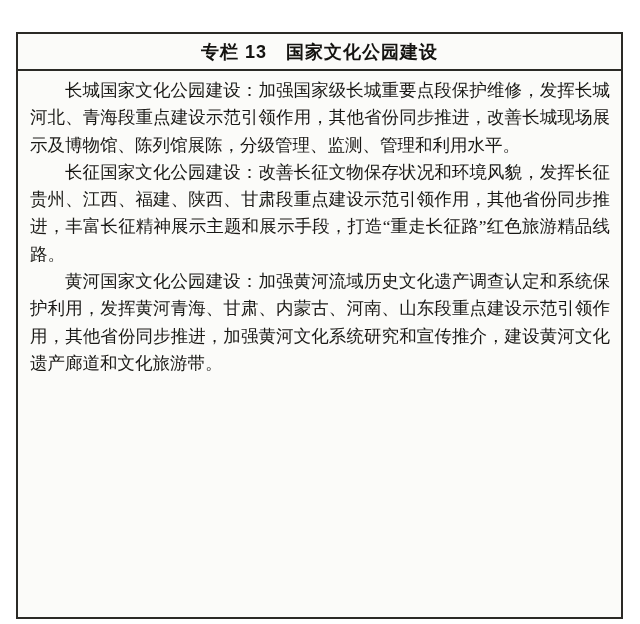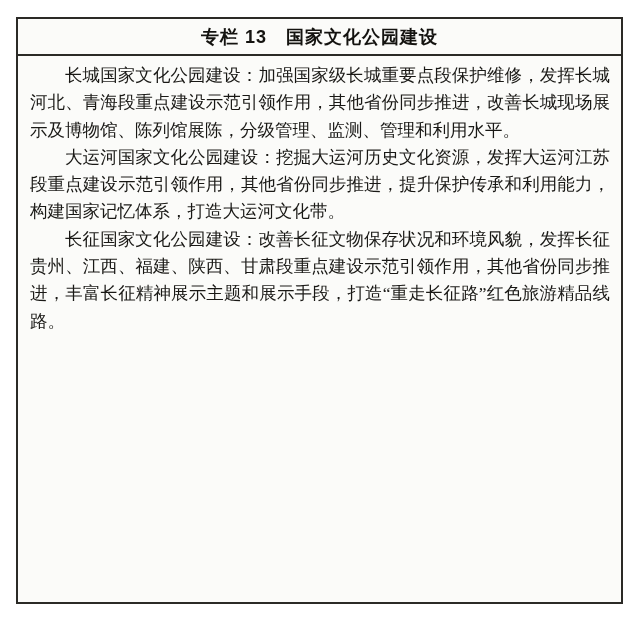--- a/index.html
+++ b/index.html
@@ -10,21 +10,21 @@
     width: 640px;
     height: 624px;
     background: #ffffff;
     position: relative;
     font-family: "Liberation Serif", serif;
     overflow: hidden;
   }
   .panel {
     position: absolute;
     left: 16px;
-    top: 17px;
+    top: 32px;
     width: 607px;
     height: 587px;
     box-sizing: border-box;
     border: 2px solid #2b2a26;
     background: #fbfbf9;
   }
   .panel-title-bar {
     box-sizing: border-box;
     height: 37px;
     border-bottom: 2px solid #2b2a26;
@@ -57,16 +57,16 @@
 </style>
 </head>
 <body>
 
 <div class="panel">
   <div class="panel-title-bar">
     <span class="panel-title">专栏 13　国家文化公园建设</span>
   </div>
   <div class="panel-body">
     <p>长城国家文化公园建设：加强国家级长城重要点段保护维修，发挥长城河北、青海段重点建设示范引领作用，其他省份同步推进，改善长城现场展示及博物馆、陈列馆展陈，分级管理、监测、管理和利用水平。</p>
-    <p>大运河国家文化公园建设：挖掘大运河历史文化资源，发挥大运河江苏段重点建设示范引领作用，其他省份同步推进，提升保护传承和利用能力，构建国家记忆体系，打造大运河文化带。</p>
     <p>长征国家文化公园建设：改善长征文物保存状况和环境风貌，发挥长征贵州、江西、福建、陕西、甘肃段重点建设示范引领作用，其他省份同步推进，丰富长征精神展示主题和展示手段，打造“重走长征路”红色旅游精品线路。</p>
+    <p>黄河国家文化公园建设：加强黄河流域历史文化遗产调查认定和系统保护利用，发挥黄河青海、甘肃、内蒙古、河南、山东段重点建设示范引领作用，其他省份同步推进，加强黄河文化系统研究和宣传推介，建设黄河文化遗产廊道和文化旅游带。</p>
   </div>
 </div>
 
 </body></html>

